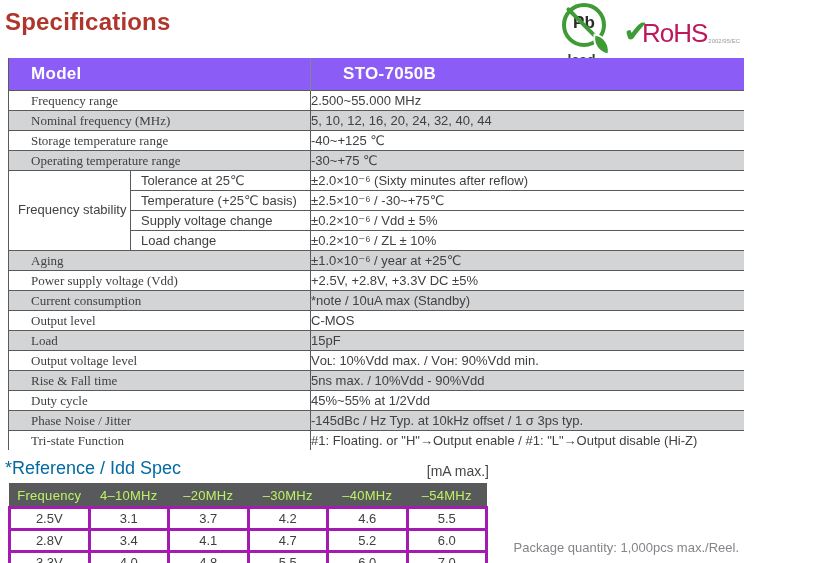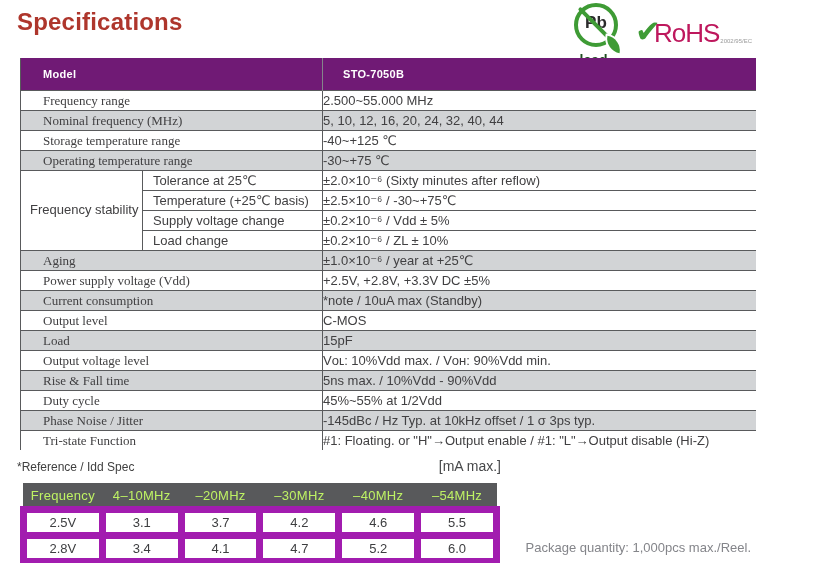--- a/index.html
+++ b/index.html
@@ -1,20 +1,19 @@
 <!DOCTYPE html>
 <html><head>
 <meta charset="utf-8">
 <style>
   html,body { margin:0; padding:0; background:#fff; }
   .page {
     position:relative; width:744px; height:563px; overflow:hidden;
     background:#ffffff; color:#414042;
     font-family:"Liberation Sans","DejaVu Sans",sans-serif;
-    margin-left:12px;
   }
 
   
   .page-title {
     position:absolute; left:5px; top:8px;
     font-size:24px; font-weight:bold; color:#AE362C; letter-spacing:0.2px;
   }
 
   
   .badges { position:absolute; top:3px; right:4px; display:flex; gap:10px; align-items:flex-start; }
@@ -45,56 +44,56 @@
   
   table.spec {
     position:absolute; left:8px; top:58px; width:820px;
     border-collapse:collapse; table-layout:fixed;
     border-left:1px solid #595A5C;
   }
   table.spec col.c1 { width:122px; }
   table.spec col.c2 { width:180px; }
   table.spec col.c3 { width:518px; }
   .spec th {
-    background:#701a75; color:#ffffff; font-size:11px; font-weight:bold;
+    background:#8b5cf6; color:#ffffff; font-size:17px; font-weight:bold;
     text-align:left; height:32px; padding:0 0 0 22px; letter-spacing:0.3px;
   }
-  .spec th.model-value { padding-left:20px; border-left:1px solid #84858A; }
+  .spec th.model-value { padding-left:32px; border-left:1px solid #84858A; }
   .spec td {
     font-size:13px; height:19px; line-height:19px; padding:0;
     border-top:1px solid #595A5C; white-space:nowrap; overflow:hidden;
   }
   .spec tr.shade td { background:#D2D4D6; }
   .spec td.label { padding-left:22px;font-family:Liberation Serif, serif; }
   .spec td.value { border-left:1px solid #595A5C; }
   .spec td.sub-label { padding-left:10px; border-left:1px solid #595A5C; }
   .spec td.group-label {
     padding-left:9px; vertical-align:middle; white-space:normal;
     line-height:1.55;
   }
 
   
   .ref-caption-row {
     position:absolute; left:5px; top:458px; width:484px;
     display:flex; justify-content:space-between; align-items:flex-end;
   }
-  .ref-caption { font-size:12px; color:#404040; }
+  .ref-caption { font-size:18px; color:#0369a1; }
   .ref-unit { font-size:14px; color:#47484A; }
   table.ref {
     position:absolute; left:8px; top:483px; width:480px;
     border-collapse:collapse; table-layout:fixed; font-size:13px;
   }
   .ref th {
     background:#58595B; color:#bef264; font-weight:normal; font-size:13px;
     height:20px; border:1px solid #58595B; border-left:1px solid #8B8C8F;
     letter-spacing:0.3px;
   }
   .ref th:first-child { border-left:1px solid #58595B; }
   .ref td {
-    border:7px solid #a21caf; text-align:center; height:17px;
+    border:3px solid #a21caf; text-align:center; height:17px;
     background:#ffffff; color:#3d3e40;
   }
 
   .package-note {
     position:absolute; right:5px; top:540px;
     font-size:13px; color:#84858A;
   }
 </style>
 </head>
 <body>

